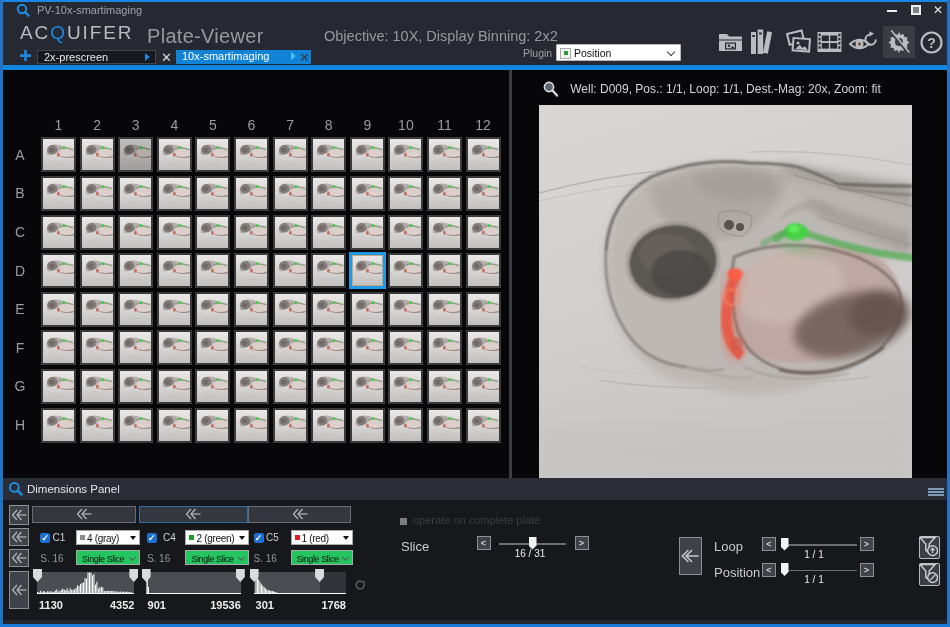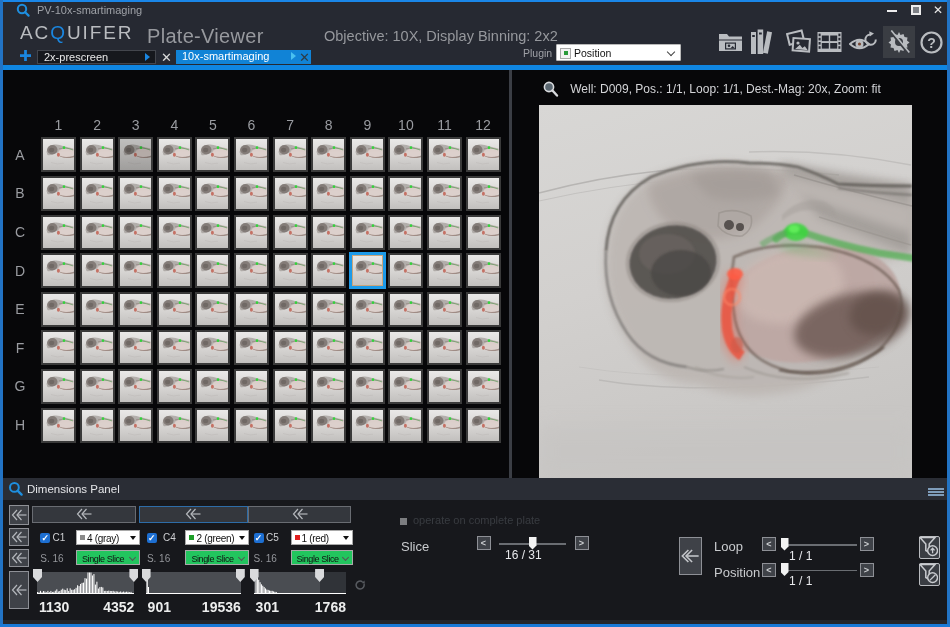--- a/index.html
+++ b/index.html
@@ -68,25 +68,25 @@
 .dd .csq{position:absolute;left:3px;top:4px;width:5px;height:5px}
 .dd .dtxt{position:absolute;left:10px;top:1.5px;letter-spacing:-0.3px}
 .dd .darr{position:absolute;right:3px;top:4.5px;width:0;height:0;border-left:3.5px solid transparent;border-right:3.5px solid transparent;border-top:4.5px solid #111}
 .ss{position:absolute;height:15px;background:#22c55e;border:1px solid #a9a9a9;font-size:10px;color:#111}
 .ss .dtxt{position:absolute;left:5px;top:2.5px;font-size:9px;letter-spacing:-0.4px}
 .ss .chv{position:absolute;right:4px;top:4px;width:5px;height:5px;border-left:1.2px solid #555;border-bottom:1.2px solid #555;transform:rotate(-45deg)}
 .track{position:absolute;top:572px;height:22px;background:#4a4d52}
 .track .base{position:absolute;left:0;bottom:0;width:100%;height:1.5px;background:#fff}
 .track svg{position:absolute;left:0;bottom:1.5px}
 .pin{position:absolute;width:9px;height:13px;background:#d9dadc;clip-path:polygon(0 0,100% 0,100% 62%,50% 100%,0 62%);top:569px}
-.hlbl{position:absolute;top:598.5px;font-size:14px;font-weight:bold;color:#eceded}
+.hlbl{position:absolute;top:598.5px;font-size:11px;font-weight:bold;color:#eceded}
 .sbtn{position:absolute;width:14px;height:14px;background:#3f4248;border:1px solid #8e9096;color:#cfd1d4;font-size:9px;display:flex;align-items:center;justify-content:center;font-weight:bold}
 .sline{position:absolute;height:1.5px;background:#6a6d72}
 .spin{position:absolute;width:8px;height:13px;background:#f2f2f2;clip-path:polygon(0 0,100% 0,100% 70%,50% 100%,0 70%)}
-.sval{position:absolute;font-size:12px;color:#e8e9ec;text-align:left}
+.sval{position:absolute;font-size:10px;color:#e8e9ec;text-align:center}
 .biglbl{position:absolute;font-size:13px;color:#c9cbce;font-weight:400}
 .fbtn{position:absolute;left:919px;width:21px;height:23px;background:#3a3d43;border:1.5px solid #b9bbbf;border-radius:2px}
 </style></head>
 <body>
 <svg width="0" height="0" style="position:absolute">
 <defs>
 <linearGradient id="gbg" x1="0" y1="0" x2="0" y2="1">
 <stop offset="0" stop-color="#e9e8e7"></stop>
         <stop offset="0.55" stop-color="#d6d4d2"></stop>
         <stop offset="1" stop-color="#c2c0be"></stop>

